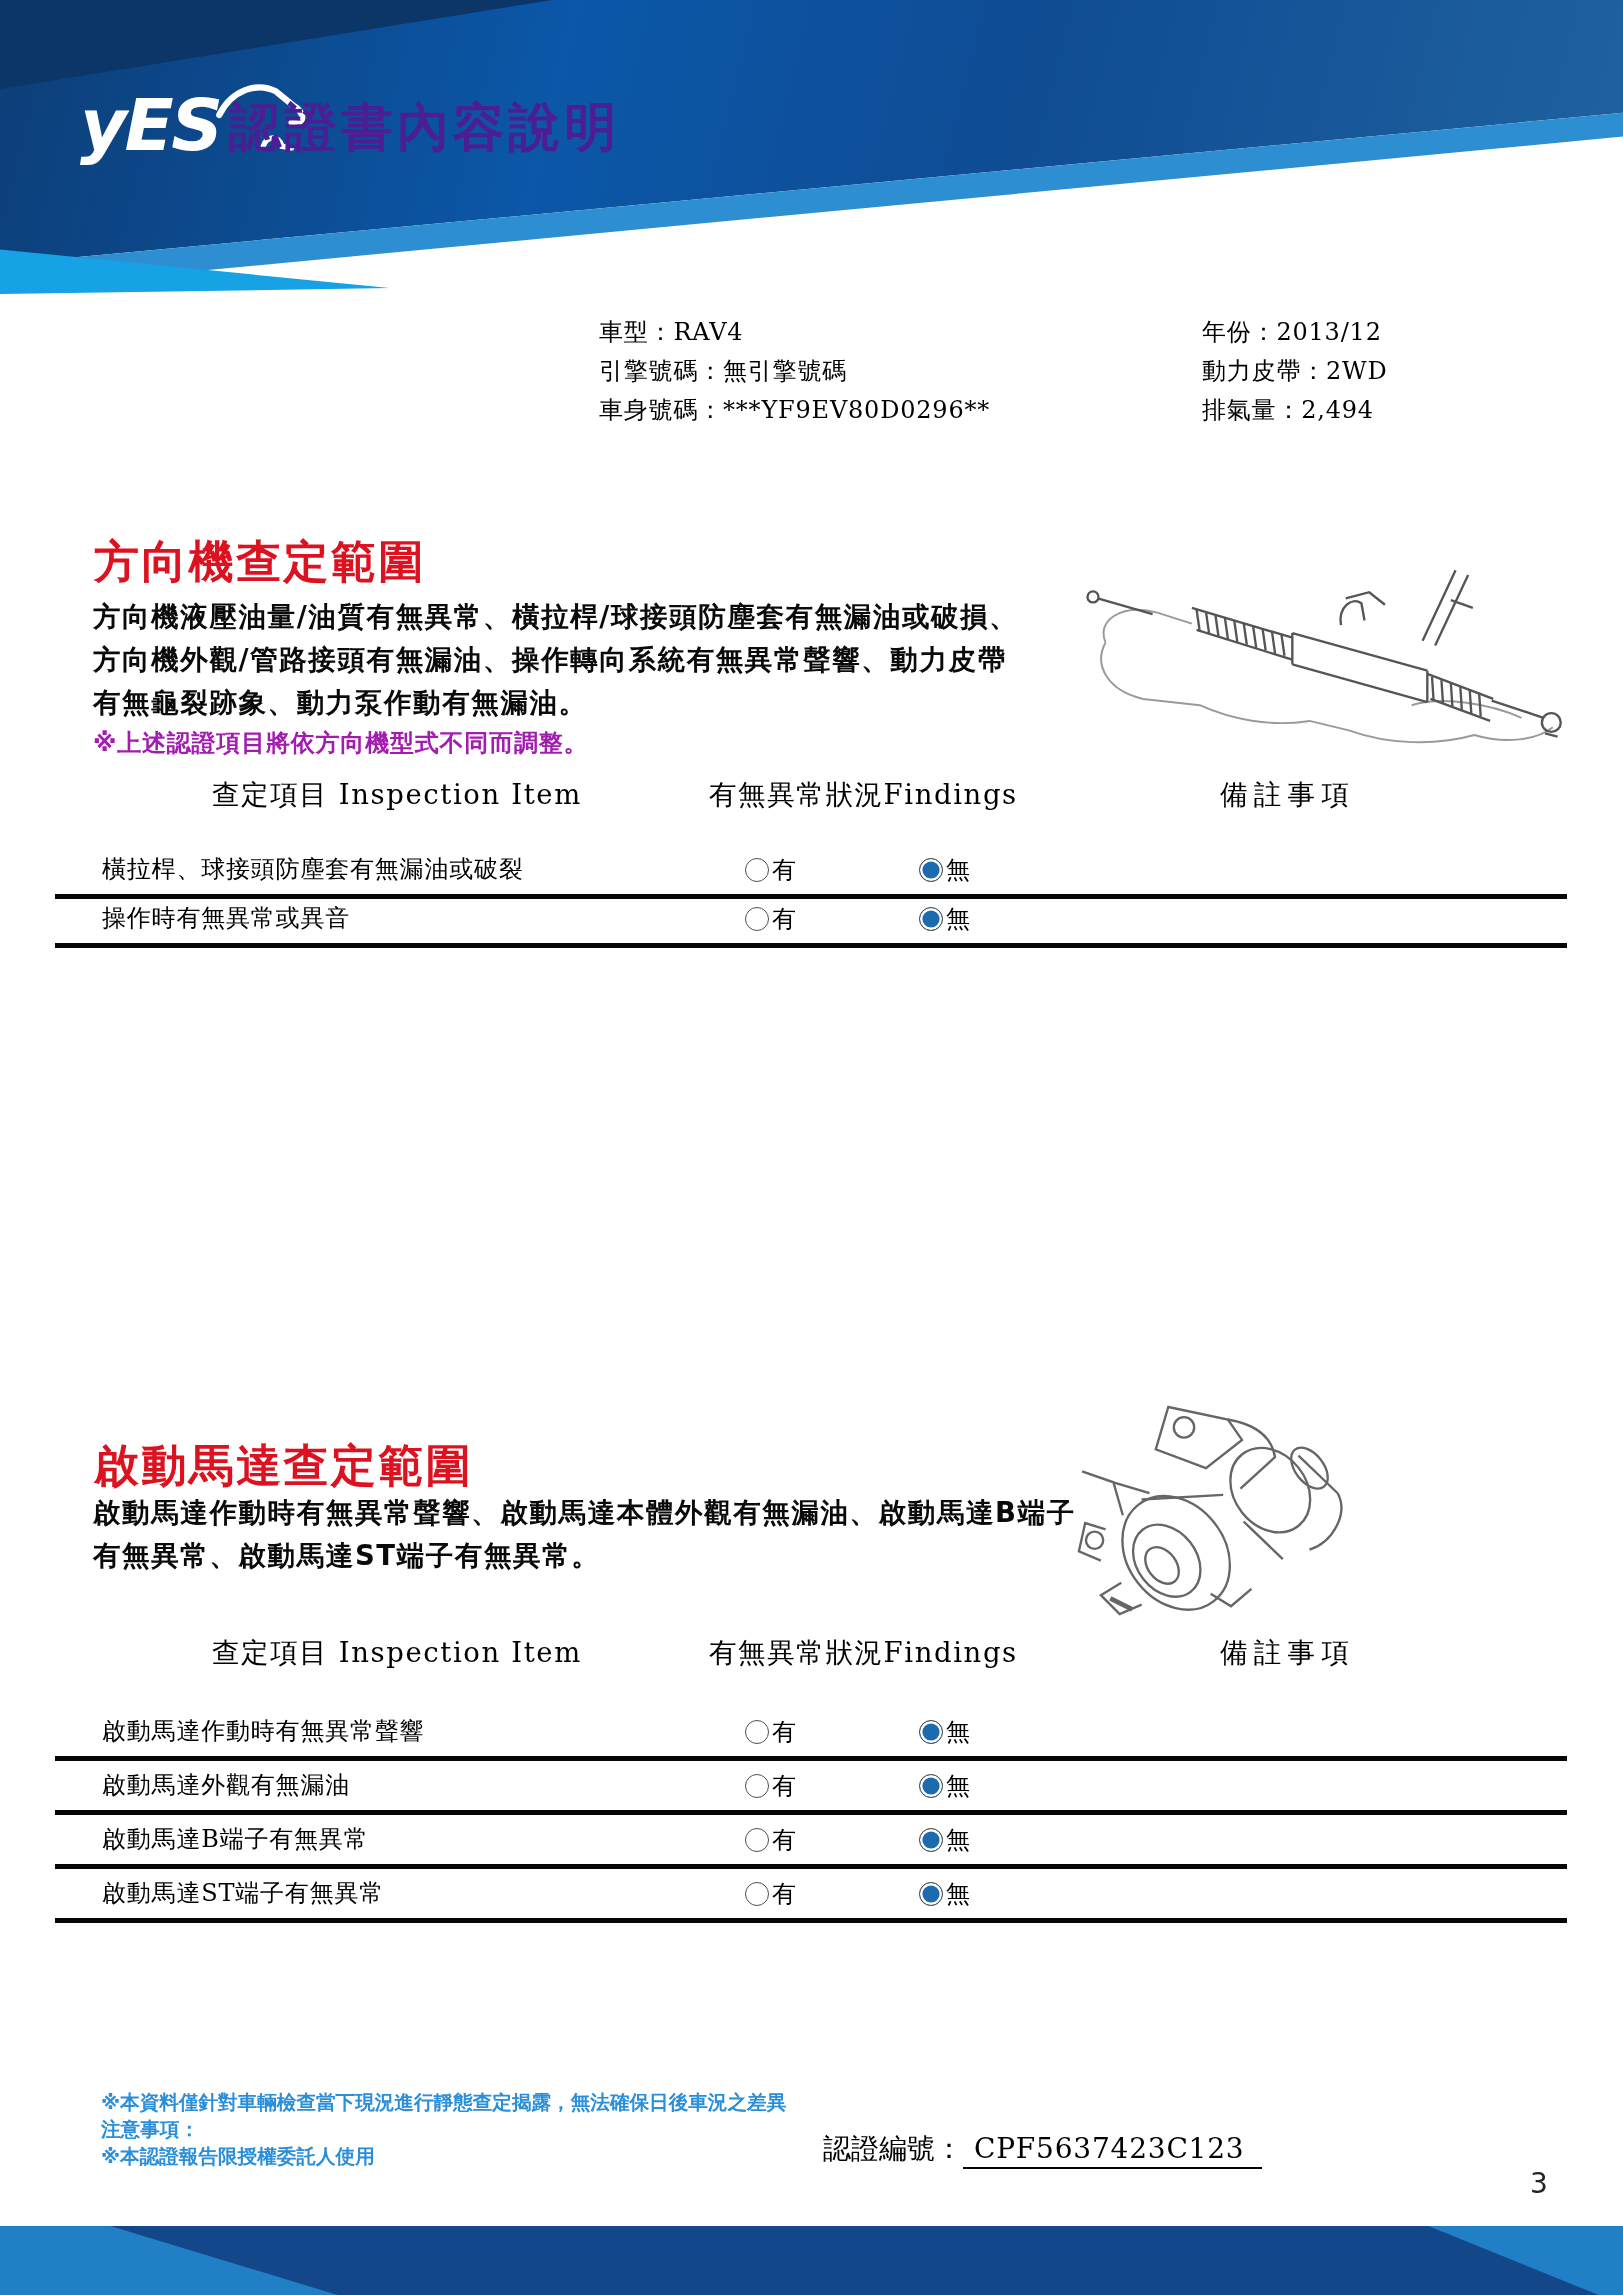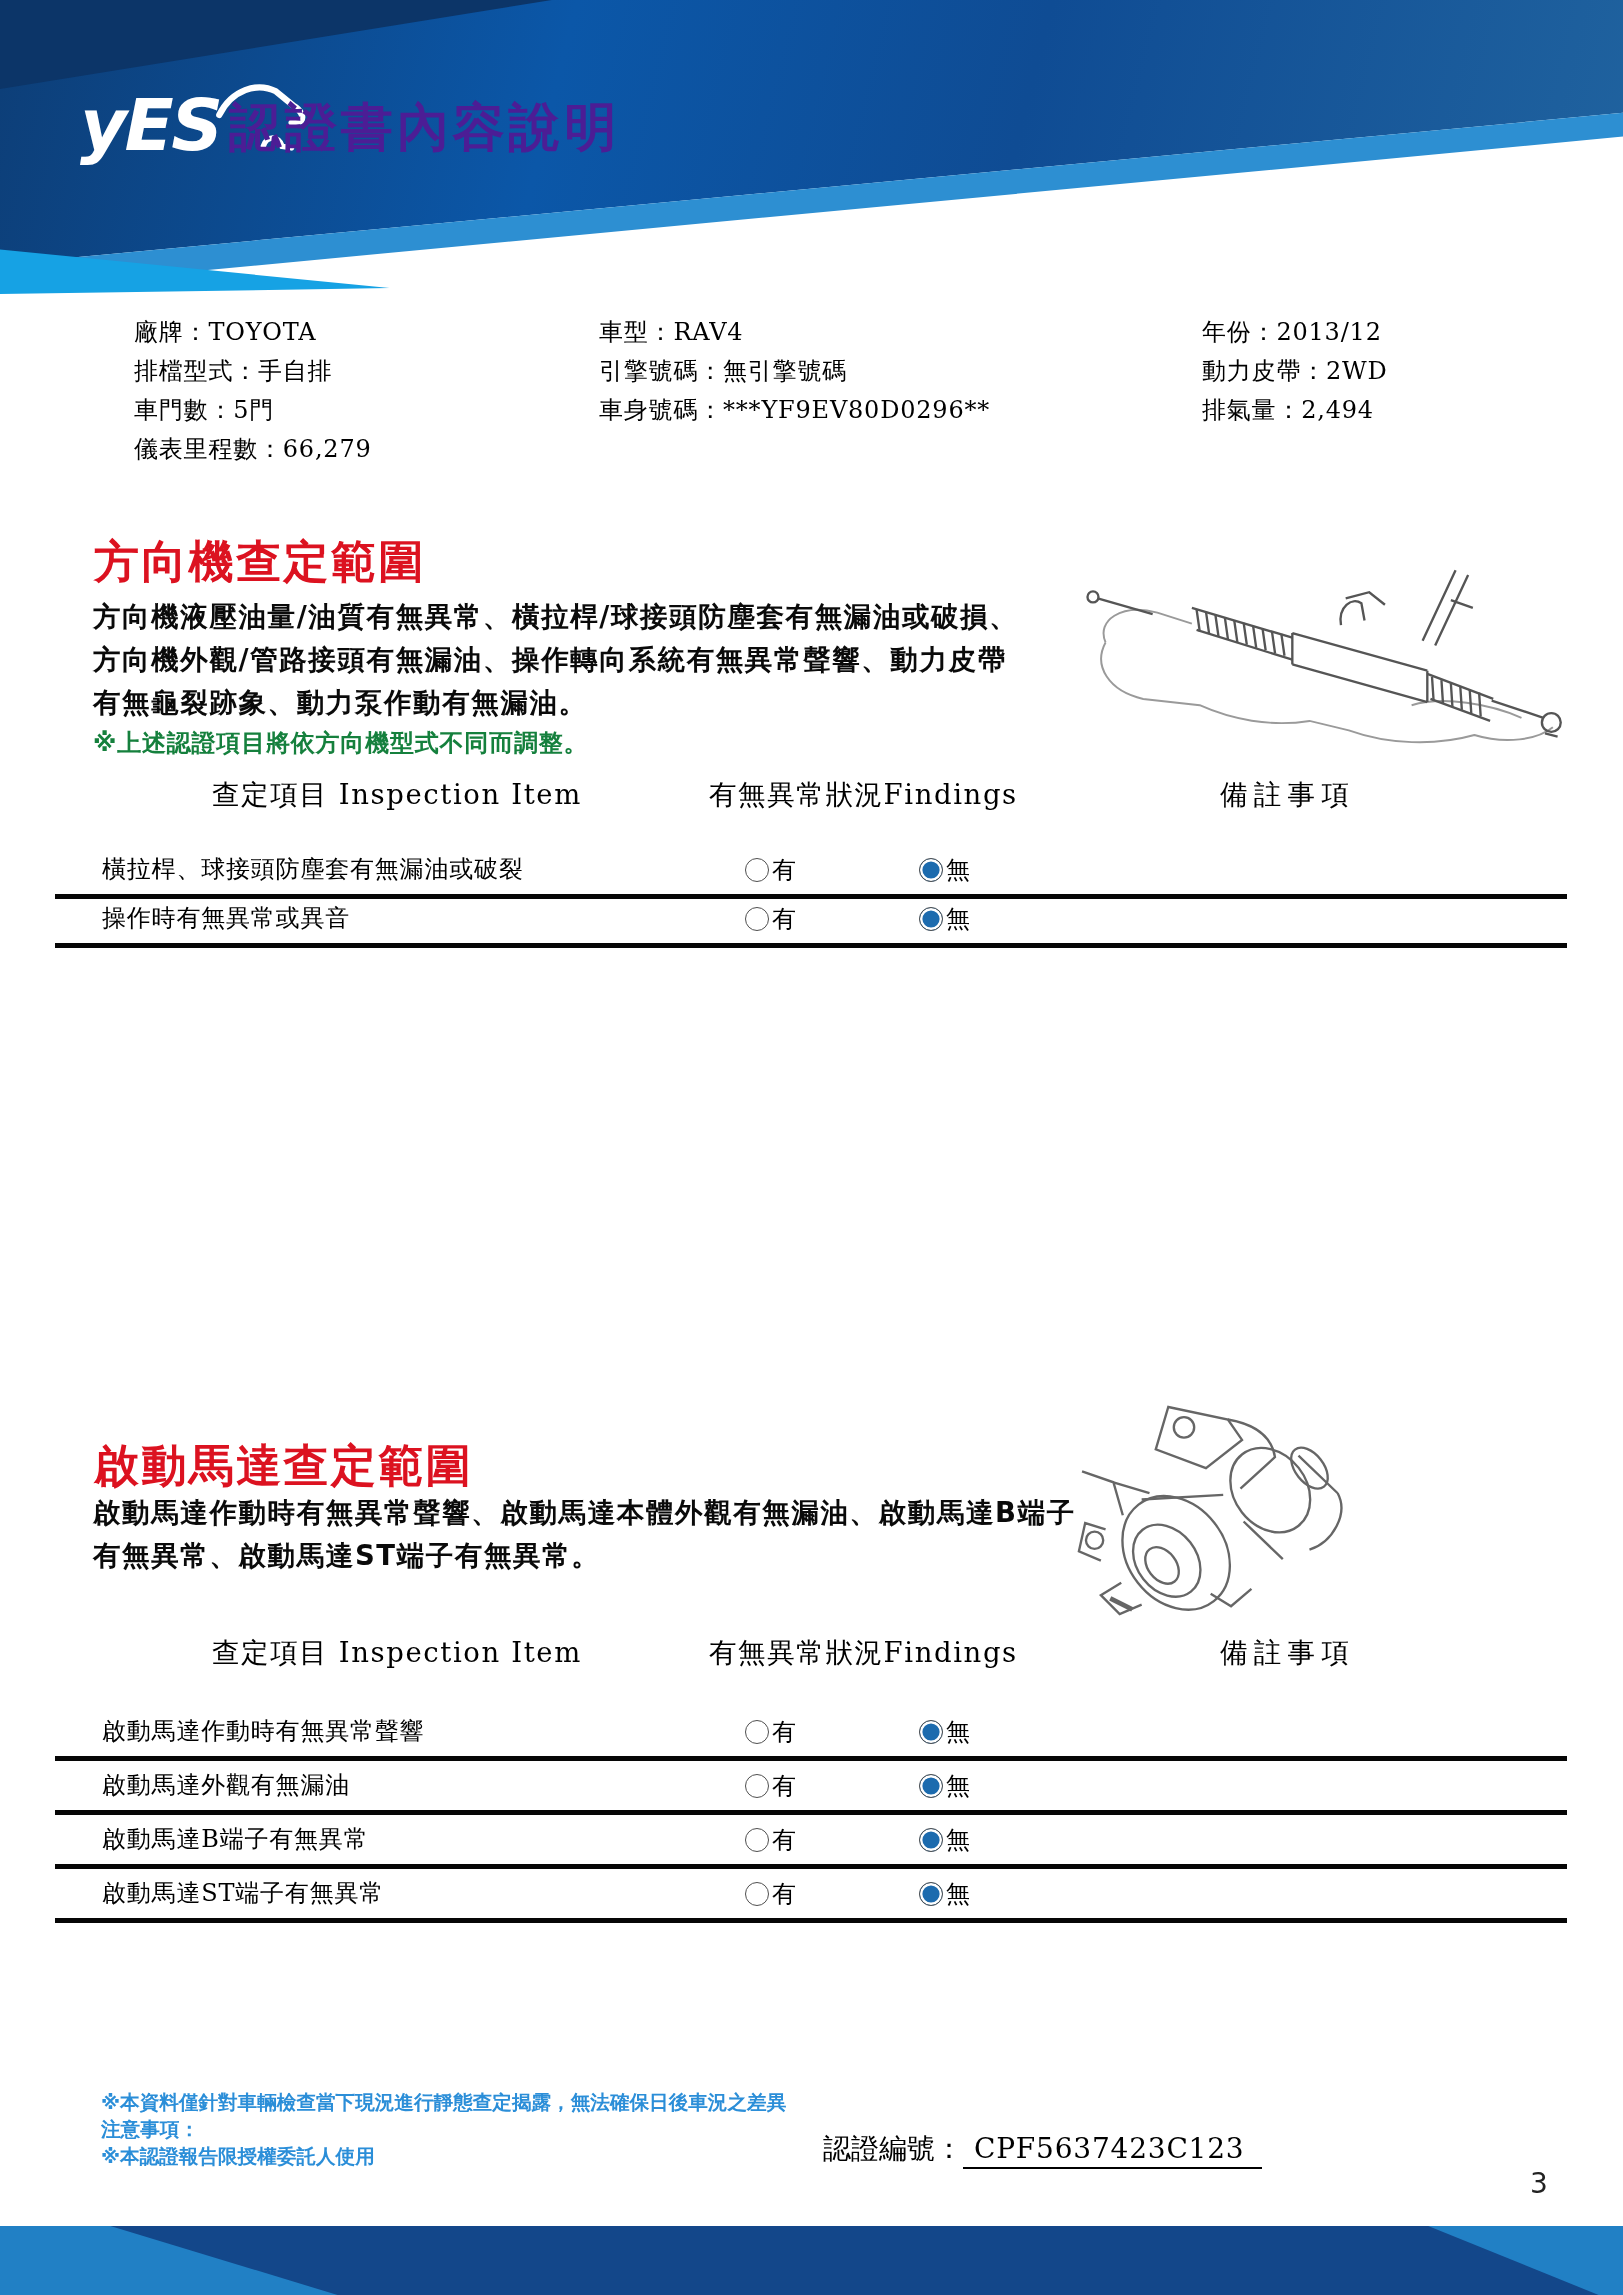--- a/index.html
+++ b/index.html
@@ -24,21 +24,21 @@
   
   .info-col{position:absolute;top:313px;font-size:24px;line-height:39px;letter-spacing:0.8px;white-space:nowrap;}
   .info-col.c1{left:134px;} .info-col.c2{left:599px;} .info-col.c3{left:1202px;}
 
   
   .sec-title{position:absolute;left:94px;font-family:"DejaVu Sans","Liberation Sans",sans-serif;
              font-weight:bold;color:#dc1220;font-size:45px;letter-spacing:2.4px;white-space:nowrap;}
   .sec-desc{position:absolute;left:93px;font-family:"DejaVu Sans","Liberation Sans",sans-serif;
             font-weight:bold;font-size:27.5px;line-height:43px;letter-spacing:1.6px;color:#0a0a0a;white-space:nowrap;}
   .sec-note{position:absolute;left:93px;font-family:"DejaVu Sans","Liberation Sans",sans-serif;
-            font-weight:bold;font-size:24px;letter-spacing:0.8px;color:#15803d;white-space:nowrap;}
+            font-weight:bold;font-size:24px;letter-spacing:0.8px;color:#a21caf;white-space:nowrap;}
   .part-img{position:absolute;}
 
   
   .insp-table{position:absolute;left:55px;width:1512px;}
   .th-row{position:relative;height:46px;font-size:27.5px;letter-spacing:1.6px;}
   .th-row span{position:absolute;top:0;white-space:nowrap;}
   .th-item{left:157px;} .th-find{left:654px;} .th-remark{left:1165px;letter-spacing:6.3px;}
   .row{position:relative;border-bottom:5.5px solid #060606;}
   .row.h90{height:71px;} .row.h56{height:44px;} .row.h96{height:75px;} .row.h62{height:49px;}
   .row .item{position:absolute;left:47px;bottom:9.4px;font-size:24px;letter-spacing:0.8px;white-space:nowrap;}
@@ -75,26 +75,20 @@
       <span class="logo-car">
         <svg width="93" height="88" viewBox="0 0 118 112">
           <path d="M4,52 C20,20 52,10 76,22 L98,40 C108,46 112,54 108,60 L96,62" fill="none" stroke="#fff" stroke-width="8" stroke-linecap="round"></path>
           <path d="M60,92 C64,78 80,78 84,92 L96,94" fill="none" stroke="#fff" stroke-width="7" stroke-linecap="round"></path>
         </svg>
       </span>
     </div>
     <div class="header-title">認證書內容說明</div>
   </div>
 
-  <div class="info-col c1">
-    <div>廠牌：TOYOTA</div>
-    <div>排檔型式：手自排</div>
-    <div>車門數：5門</div>
-    <div>儀表里程數：66,279</div>
-  </div>
   <div class="info-col c2">
     <div>車型：RAV4</div>
     <div>引擎號碼：無引擎號碼</div>
     <div>車身號碼：***YF9EV80D0296**</div>
   </div>
   <div class="info-col c3">
     <div>年份：2013/12</div>
     <div>動力皮帶：2WD</div>
     <div>排氣量：2,494</div>
   </div>

